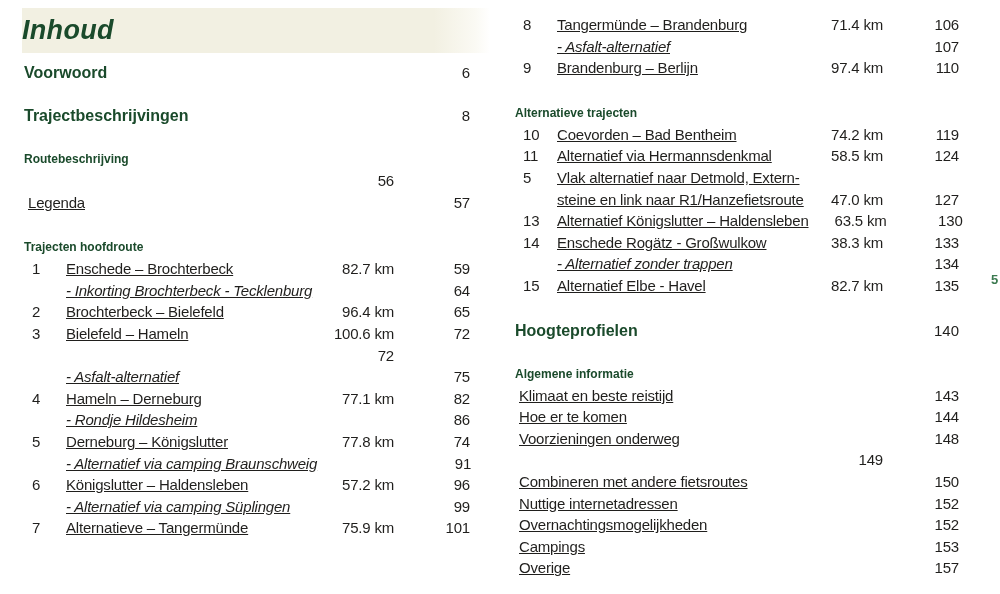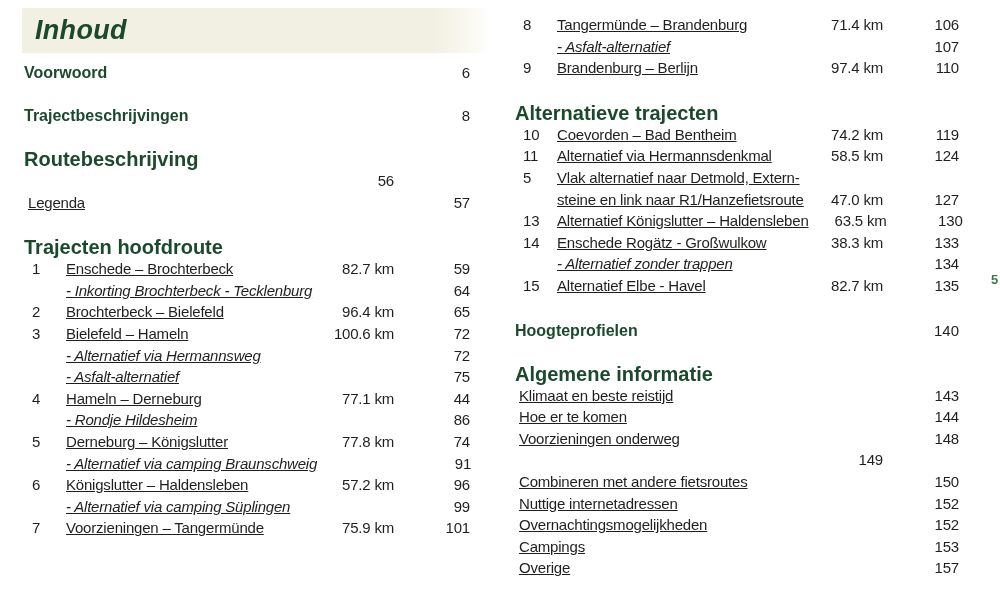--- a/index.html
+++ b/index.html
@@ -13,34 +13,34 @@
     position:relative;width:1000px;height:594px;overflow:hidden;background:#ffffff;
     font-family:"Liberation Sans", sans-serif;color:var(--body);
   }
   .title-band{
     position:absolute;left:22px;top:8px;width:468px;height:45px;
     background:linear-gradient(to right, var(--cream) 88%, #fbfaf4 97%, #ffffff 100%);
     display:flex;align-items:center;
   }
   .title{
     font-size:27px;font-weight:bold;font-style:italic;color:var(--green);
-    padding-left:13px;letter-spacing:0.3px;
+    padding-left:0;letter-spacing:0.3px;
   }
   .col{position:absolute;}
   .col-left{left:24px;top:62px;width:446px;}
   .col-right{left:515px;top:14px;width:444px;}
   .toc-main{
     display:grid;grid-template-columns:1fr 76px;align-items:baseline;
     font-weight:bold;color:var(--green);font-size:16px;line-height:21px;
     margin-bottom:22px;
   }
   .toc-main .page{font-weight:normal;color:var(--body);text-align:right;font-size:15px;}
   .block{margin-bottom:23px;}
   .sec-heading{
-    font-weight:bold;color:var(--green);font-size:20px;line-height:22px;
+    font-weight:bold;color:var(--green);font-size:12px;line-height:22px;
   }
   .row{
     display:grid;grid-template-columns:42px 1fr 78px 76px;
     font-size:15px;line-height:21.6px;letter-spacing:-0.2px;
   }
   .row.plain{grid-template-columns:4px 1fr 78px 76px;}
   .row .num{padding-left:8px;}
   .row .label{white-space:nowrap;text-decoration:underline;}
   .row .label.sub{font-style:italic;}
   .row .km,.row .page{text-align:right;white-space:nowrap;}
@@ -100,35 +100,34 @@
           <span class="page">65</span>
         </div>
         <div class="row">
           <span class="num">3</span>
           <span class="label">Bielefeld – Hameln</span>
           <span class="km">100.6 km</span>
           <span class="page">72</span>
         </div>
         <div class="row">
           <span class="num"></span>
-          <span class="label sub">- Alternatief via Hermannsweg</span>
           <span class="km"></span>
           <span class="page">72</span>
         </div>
         <div class="row">
           <span class="num"></span>
           <span class="label sub">- Asfalt-alternatief</span>
           <span class="km"></span>
           <span class="page">75</span>
         </div>
         <div class="row">
           <span class="num">4</span>
           <span class="label">Hameln – Derneburg</span>
           <span class="km">77.1 km</span>
-          <span class="page">44</span>
+          <span class="page">82</span>
         </div>
         <div class="row">
           <span class="num"></span>
           <span class="label sub">- Rondje Hildesheim</span>
           <span class="km"></span>
           <span class="page">86</span>
         </div>
         <div class="row">
           <span class="num">5</span>
           <span class="label">Derneburg – Königslutter</span>
@@ -148,21 +147,21 @@
           <span class="page">96</span>
         </div>
         <div class="row">
           <span class="num"></span>
           <span class="label sub">- Alternatief via camping Süplingen</span>
           <span class="km"></span>
           <span class="page">99</span>
         </div>
         <div class="row">
           <span class="num">7</span>
-          <span class="label">Voorzieningen – Tangermünde</span>
+          <span class="label">Alternatieve – Tangermünde</span>
           <span class="km">75.9 km</span>
           <span class="page">101</span>
         </div>
       </div>
     </div>
   <div class="col col-right">
       <div class="block">
         <div class="row">
           <span class="num">8</span>
           <span class="label">Tangermünde – Brandenburg</span>

